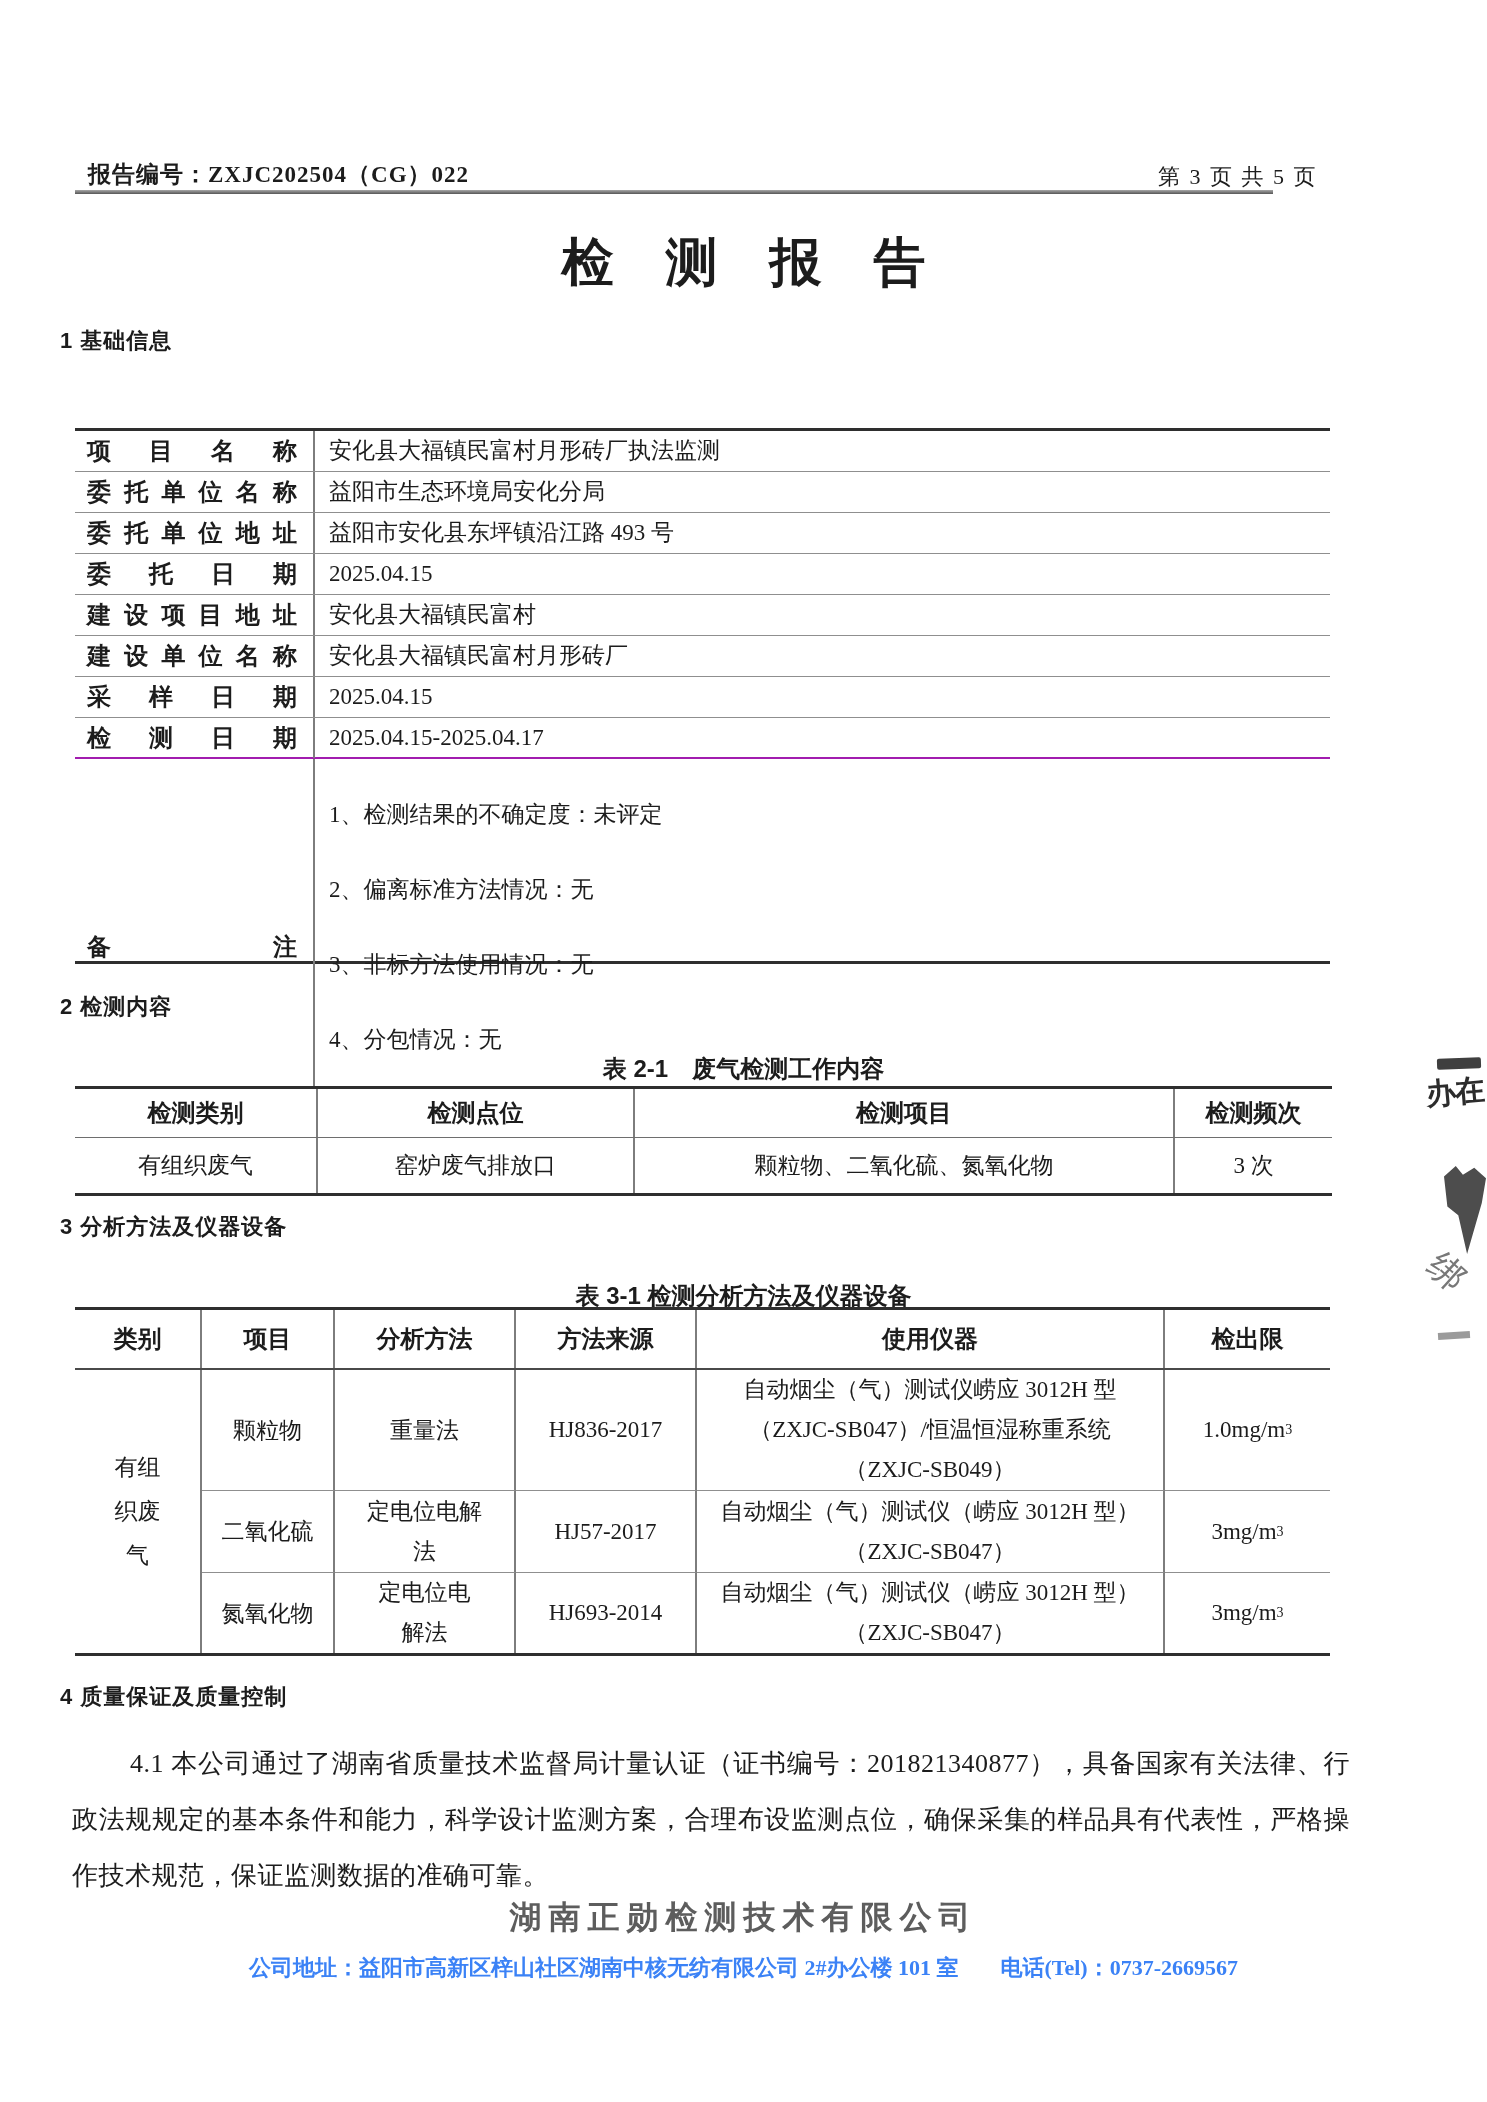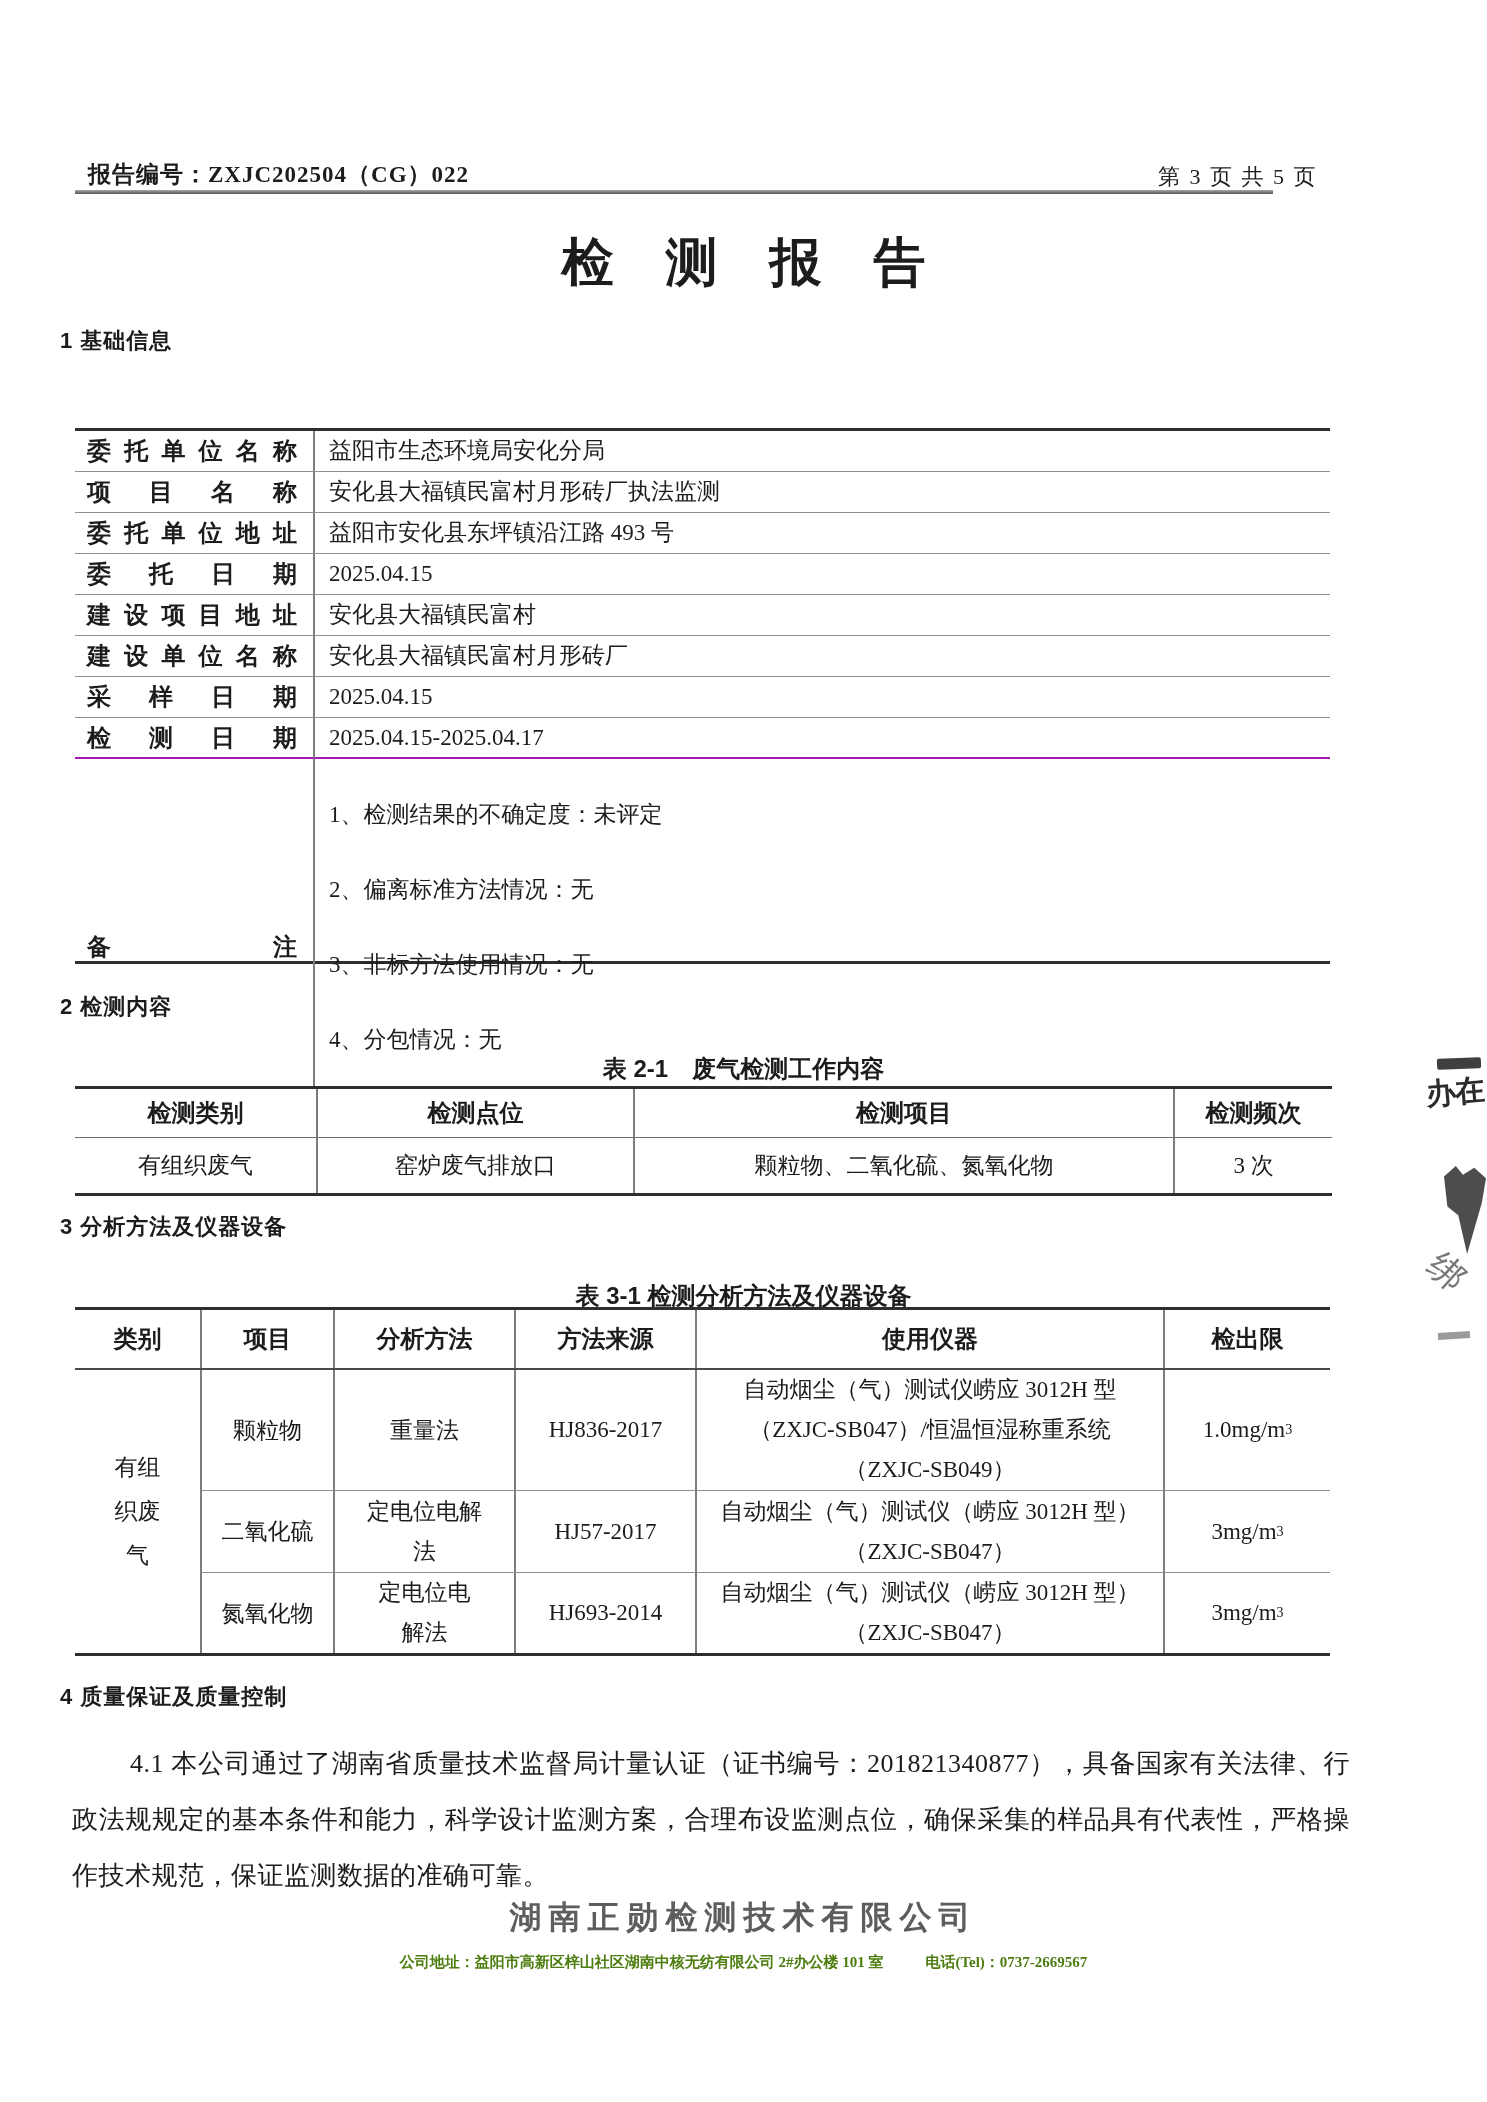--- a/index.html
+++ b/index.html
@@ -72,22 +72,22 @@
   .inst div { line-height:40px; white-space:nowrap; }
   .limit sup { font-size:14px; vertical-align:super; }
 
   
   .qa-para { left:72px; top:1736px; width:1278px; font-size:26px; line-height:56px;
              text-indent:58px; text-align:justify; letter-spacing:0.5px; }
 
   
   .footer-co { left:0; top:1896px; width:100%; text-align:center; font-size:32px;
                font-weight:bold; color:#5d5d5d; letter-spacing:7px; }
-  .footer-line { left:0; top:1953px; width:100%; text-align:center; font-size:15px;
-                 font-weight:600; color:#4d7c0f; }
+  .footer-line { left:0; top:1953px; width:100%; text-align:center; font-size:22px;
+                 font-weight:600; color:#3b82f6; }
   .footer-line .gap { display:inline-block; width:42px; }
 
   
   .art-bar   { left:1437px; top:1058px; width:44px; height:11px; background:#3f3f3f;
                transform:rotate(-2deg); border-radius:2px; }
   .art-chars { left:1426px; top:1072px; font-size:30px; font-weight:bold; color:#2c2c2c;
                transform:rotate(-5deg); letter-spacing:-1px; }
   .art-arrow { left:1444px; top:1166px; width:42px; height:88px; background:#4d4d4d;
                clip-path:polygon(0% 12%, 28% 0%, 45% 10%, 72% 2%, 100% 14%, 90% 42%,
                                  55% 100%, 34% 56%, 8% 46%); }
@@ -104,26 +104,26 @@
   <div class="abs hdr-report">报告编号：ZXJC202504（CG）022</div>
   <div class="abs hdr-page">第 3 页 共 5 页</div>
   <div class="abs hdr-rule"></div>
 
   <div class="abs doc-title sans">检测报告</div>
 
   <div class="abs h-sec h1 sans">1 基础信息</div>
 
   <div class="abs tbl table1">
     <div class="t1-row thin-b">
+      <div class="t1-label vline">项　目　名　称</div>
+      <div class="t1-value">安化县大福镇民富村月形砖厂执法监测</div>
+    </div>
+    <div class="t1-row thin-b">
       <div class="t1-label vline">委托单位名称</div>
       <div class="t1-value">益阳市生态环境局安化分局</div>
-    </div>
-    <div class="t1-row thin-b">
-      <div class="t1-label vline">项　目　名　称</div>
-      <div class="t1-value">安化县大福镇民富村月形砖厂执法监测</div>
     </div>
     <div class="t1-row thin-b">
       <div class="t1-label vline">委托单位地址</div>
       <div class="t1-value">益阳市安化县东坪镇沿江路 493 号</div>
     </div>
     <div class="t1-row thin-b">
       <div class="t1-label vline">委　托　日　期</div>
       <div class="t1-value">2025.04.15</div>
     </div>
     <div class="t1-row thin-b">

